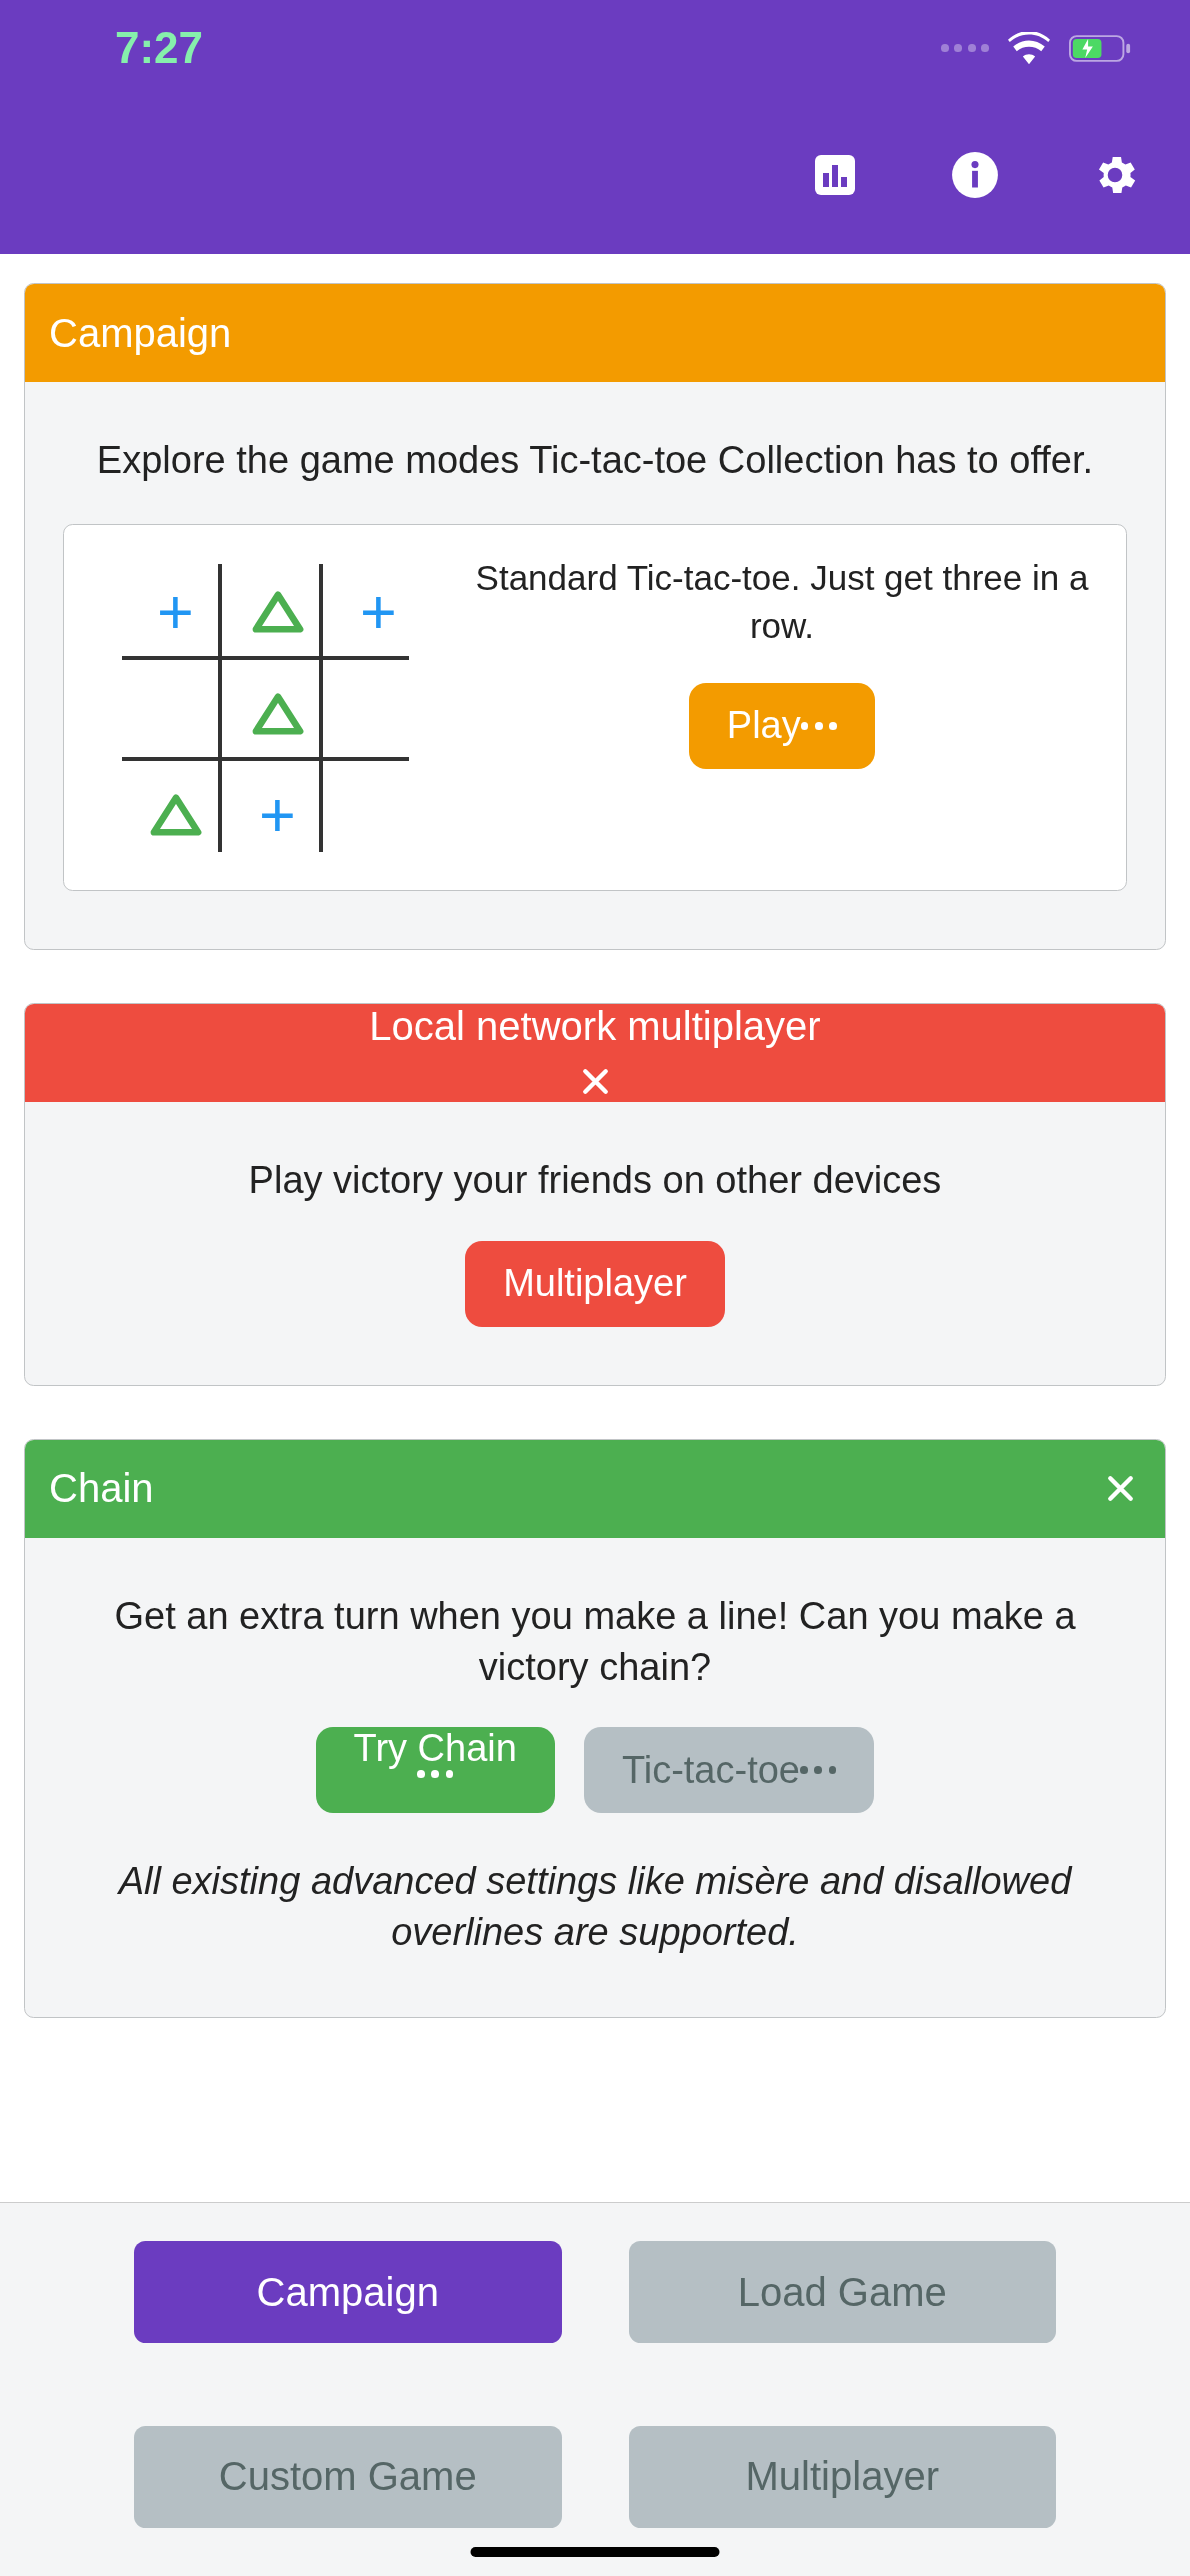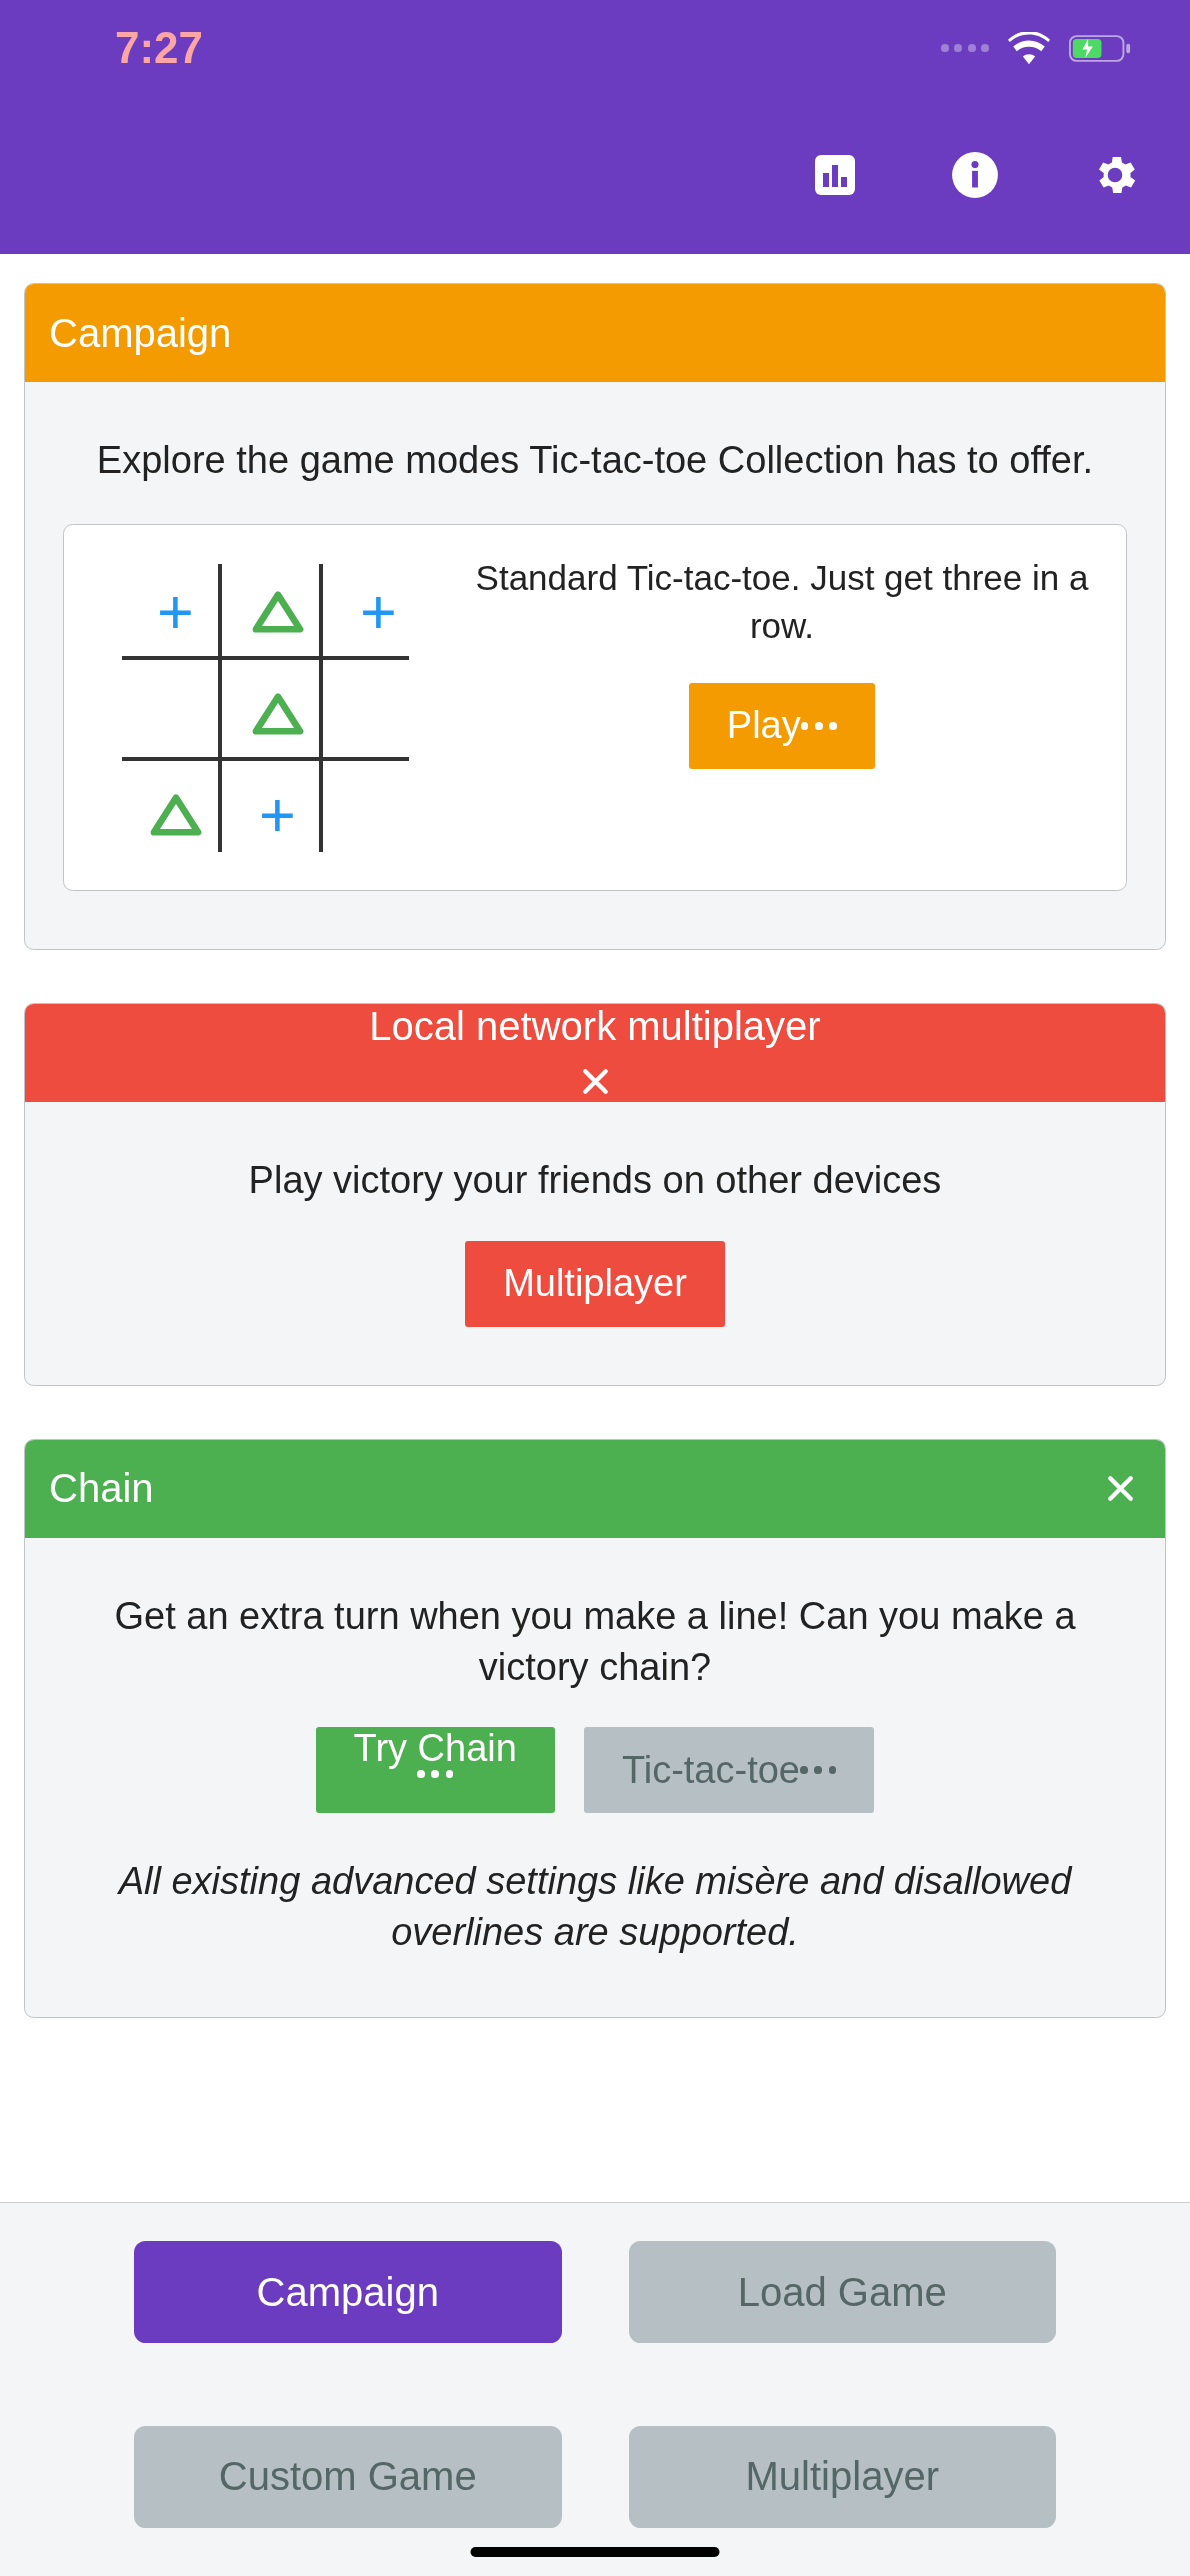--- a/index.html
+++ b/index.html
@@ -1,17 +1,17 @@
 <!DOCTYPE html>
 <html><head>
 <meta charset="utf-8">
 <style>
   * { box-sizing: border-box; margin: 0; padding: 0; }
   html, body { width: 1190px; height: 2576px; font-family: -apple-system, Helvetica, Arial, sans-serif; background: #fff; overflow: hidden; }
-  .statusbar { height: 96px; background: #6b3cc0; display: flex; align-items: center; justify-content: space-between; padding: 0 58px 0 115px; color: #fca5a5; }
+  .statusbar { height: 96px; background: #6b3cc0; display: flex; align-items: center; justify-content: space-between; padding: 0 58px 0 115px; color: #86efac; }
   .statusbar .time { font-size: 44px; font-weight: 600; }
   .statusbar .right { display: flex; align-items: center; gap: 19px; }
   .dots { display: flex; gap: 5.8px; opacity: .35; }
   .dots span { width: 7.7px; height: 7.7px; border-radius: 50%; background: #fff; }
   .wifi svg, .battery svg { display: block; }
   .appbar { height: 158px; background: #6b3cc0; display: flex; align-items: center; justify-content: flex-end; padding: 0 48px; gap: 86px; }
   .appbar .iconbtn { width: 54px; height: 54px; display: flex; align-items: center; justify-content: center; cursor: pointer; }
   .content { position: absolute; top: 254px; left: 0; right: 0; bottom: 374px; overflow: hidden; padding: 29px 24px 0 24px; }
   .card { border: 1.9px solid #c1c4c6; border-radius: 9.6px; margin-bottom: 53px; background: #f4f5f6; overflow: hidden; }
   .card-header { height: 98px; display: flex; align-items: center; padding: 0 24px; color: #fff; font-size: 40px; justify-content: space-between; }
@@ -26,21 +26,21 @@
   .grid3 .hline, .grid3 .vline { position:absolute; background:#333; }
   .grid3 .hline { height:3.8px; left:29px; right:29px; }
   .grid3 .vline { width:3.8px; top:9.6px; bottom:9.6px; }
   .cell { position:absolute; width:77px; height:77px; display:flex; align-items:center; justify-content:center; }
   .plus { color:#2196F3; font-size:63px; font-weight:300; }
   .tri svg { display:block; }
   .campright { flex:1; text-align:center; }
   .campright h3 { font-size: 41px; font-weight:500; margin-bottom: 19px; }
   .campright p  { font-size: 35px; }
   .btnrow { display:flex; justify-content:center; gap:29px; margin-top:34px; }
-  .btn { border: none; border-radius: 3px; height: 86px; padding: 0 38px; font-size: 38px; display:flex; align-items:center; cursor:pointer; color:#fff; }
+  .btn { border: none; border-radius: 17px; height: 86px; padding: 0 38px; font-size: 38px; display:flex; align-items:center; cursor:pointer; color:#fff; }
   .btn.orange { background:#f39b00; }
   .btn.red    { background:#ee4c3f; }
   .btn.green  { background:#4CAF50;flex-direction:column; }
   .btn.grey   { background:#b5bfc4; color:#566; }
   .moredots { display:flex; gap:6.7px; }
   .moredots span { width:7.7px; height:7.7px; border-radius:50%; background:currentColor; }
   .note { font-style: italic; font-size: 35px; margin-top: 43px; color:#222; }
   .bottombar { position:absolute; left:0; right:0; bottom:0; height: 374px; background:#f4f5f6; border-top:1.9px solid #ccc; padding: 38px 134px 0 134px; display:grid; grid-template-columns: 1fr 1fr; gap: 34px 67px; }
   .tabbtn { height: 102px; border:none; border-radius:11.5px; font-size:40px; cursor:pointer; }
   .tabbtn.primary { background:#6b3cc0; color:#fff; }

